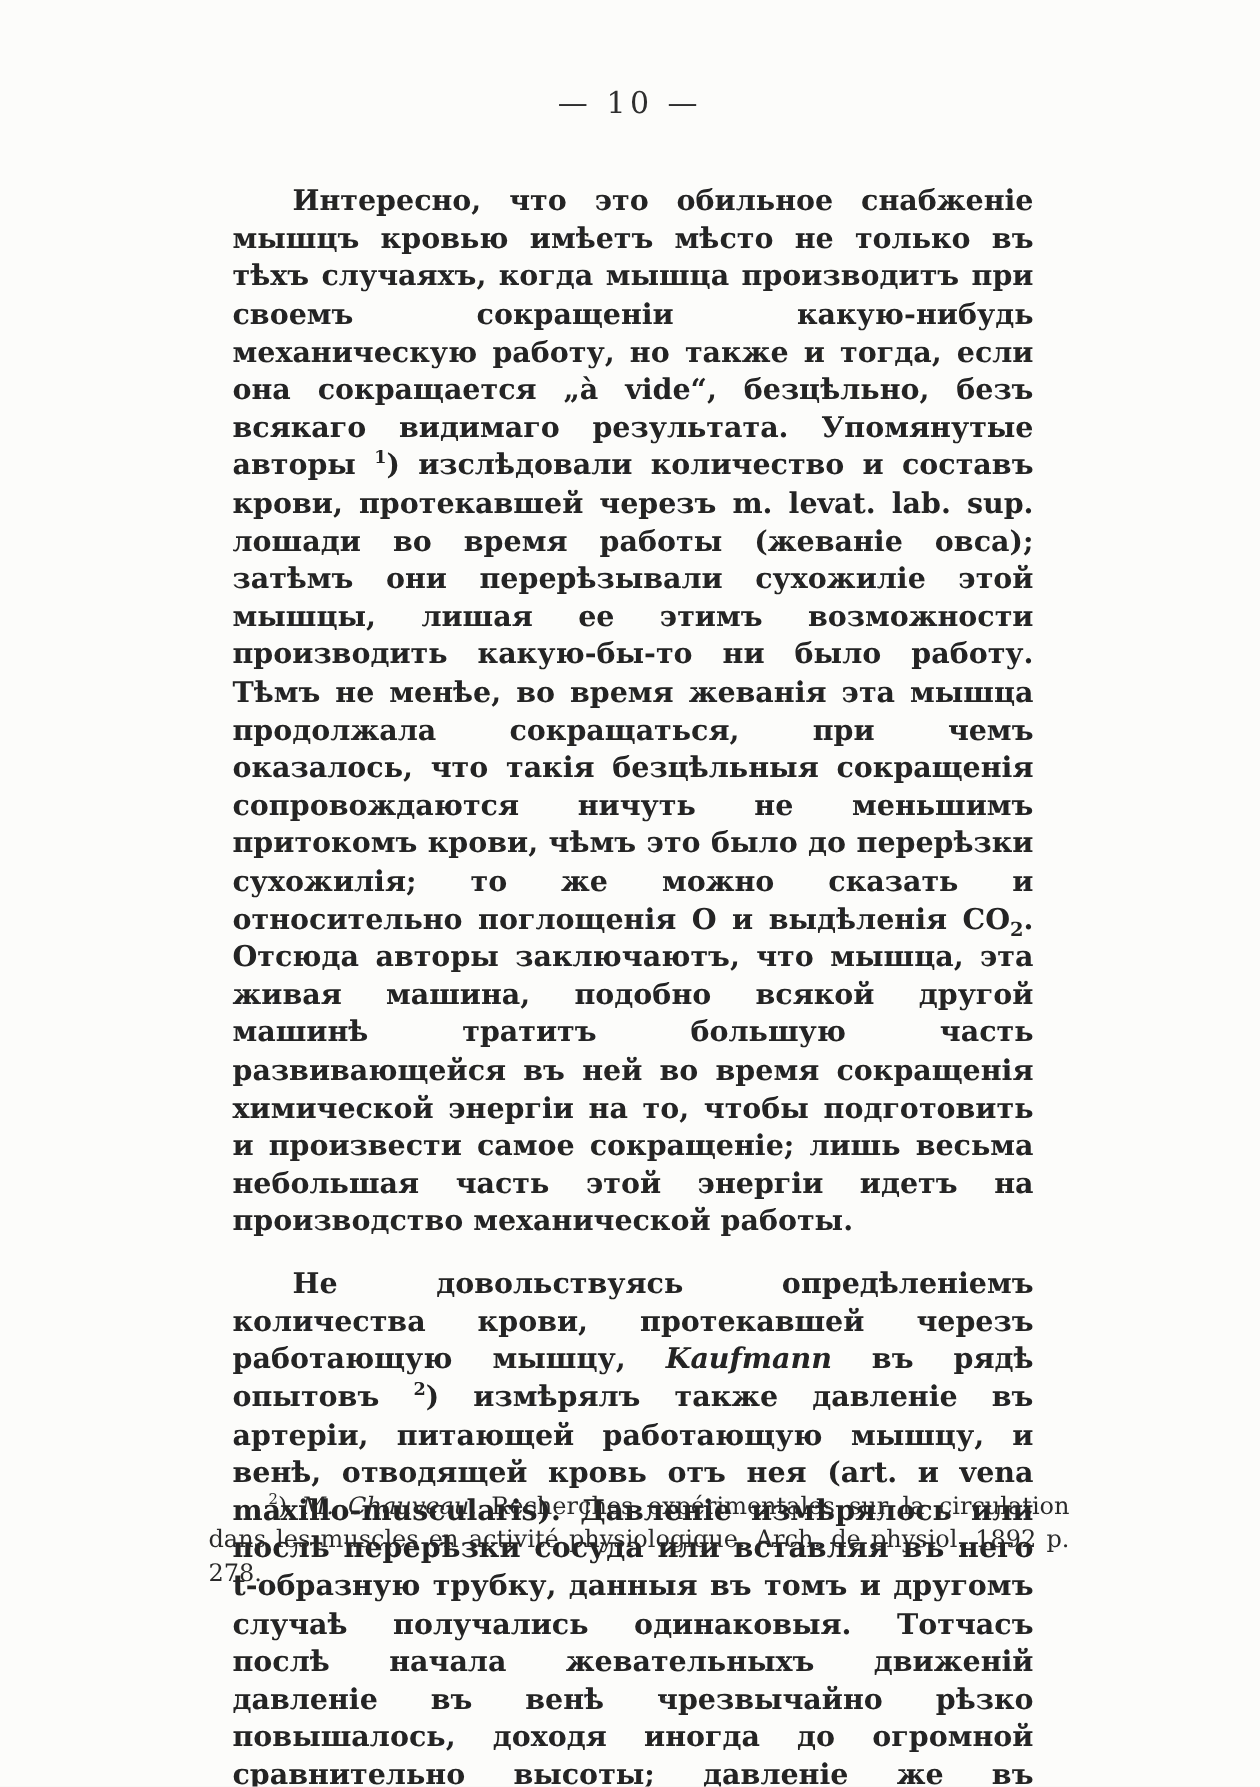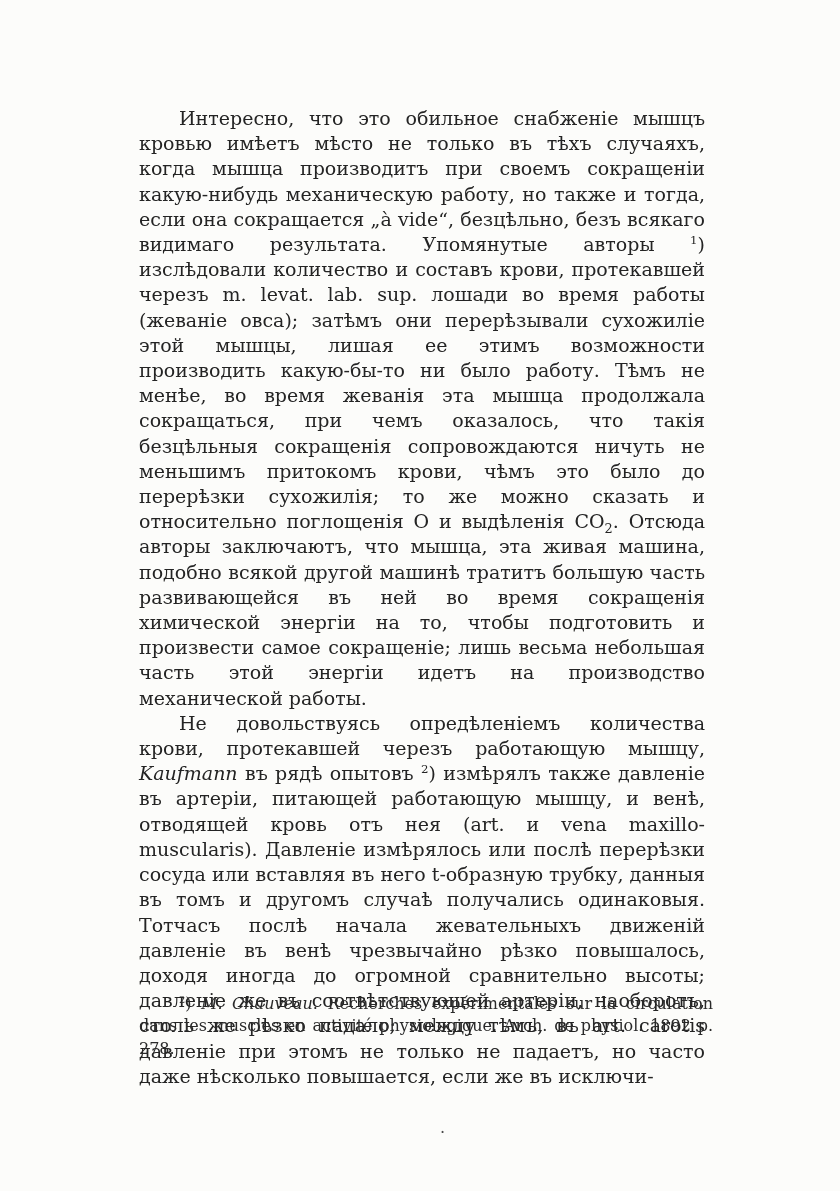--- a/index.html
+++ b/index.html
@@ -32,22 +32,23 @@
     position: absolute;
     top: 106px;
     left: 139px;
     width: 566px;
     font-size: 19px;
     line-height: 25.2px;
     text-align: justify;
     color: #242424;
   }
   .para {
-    margin: 0;
+    margin: 16px;
     text-indent: 40px;
+    font-weight: bold;
   }
   .footnotes {
     position: absolute;
     top: 993px;
     left: 139px;
     width: 574px;
     font-size: 16px;
     line-height: 22.4px;
     text-align: justify;
     color: #2a2a2a;
@@ -65,20 +66,23 @@
     left: 440px;
     font-size: 16px;
     color: #4a4a4a;
   }
 </style>
 </head>
 <body>
 
 <div class="page">
 
+  <div class="page-header">
+    <span>— 10 —</span>
+  </div>
 
   <div class="body-text">
     <p class="para"><span>Интересно, что это обильное снабженіе мышцъ кровью имѣетъ мѣсто не только въ тѣхъ случаяхъ, когда мышца производитъ при своемъ сокращеніи какую-нибудь механическую работу, но также и тогда, если она сокращается „à vide“, безцѣльно, безъ всякаго видимаго результата. Упомянутые авторы </span><sup>1</sup><span>) изслѣдовали количество и составъ крови, протекавшей черезъ m. levat. lab. sup. лошади во время работы (жеваніе овса); затѣмъ они перерѣзывали сухожиліе этой мышцы, лишая ее этимъ возможности производить какую-бы-то ни было работу. Тѣмъ не менѣе, во время жеванія эта мышца продолжала сокращаться, при чемъ оказалось, что такія безцѣльныя сокращенія сопровождаются ничуть не меньшимъ притокомъ крови, чѣмъ это было до перерѣзки сухожилія; то же можно сказать и относительно поглощенія O и выдѣленія CO</span><sub>2</sub><span>. Отсюда авторы заключаютъ, что мышца, эта живая машина, подобно всякой другой машинѣ тратитъ большую часть развивающейся въ ней во время сокращенія химической энергіи на то, чтобы подготовить и произвести самое сокращеніе; лишь весьма небольшая часть этой энергіи идетъ на производство механической работы.</span></p>
     <p class="para"><span>Не довольствуясь опредѣленіемъ количества крови, протекавшей черезъ работающую мышцу, </span><i>Kaufmann</i><span> въ рядѣ опытовъ </span><sup>2</sup><span>) измѣрялъ также давленіе въ артеріи, питающей работающую мышцу, и венѣ, отводящей кровь отъ нея (art. и vena maxillo-muscularis). Давленіе измѣрялось или послѣ перерѣзки сосуда или вставляя въ него t-образную трубку, данныя въ томъ и другомъ случаѣ получались одинаковыя. Тотчасъ послѣ начала жевательныхъ движеній давленіе въ венѣ чрезвычайно рѣзко повышалось, доходя иногда до огромной сравнительно высоты; давленіе же въ соотвѣтствующей артеріи, наоборотъ, столь же рѣзко падало; между тѣмъ, въ art. carotis давленіе при этомъ не только не падаетъ, но часто даже нѣсколько повышается, если же въ исключи-</span></p>
   </div>
 
   <div class="footnotes">
     <p class="footnote"><sup>2</sup><span>) </span><i>M. Chauveau</i><span>. Recherches expérimentales sur la circulation dans les muscles en activité physiologique. Arch. de physiol. 1892 p. 278.</span></p>
   </div>
 

